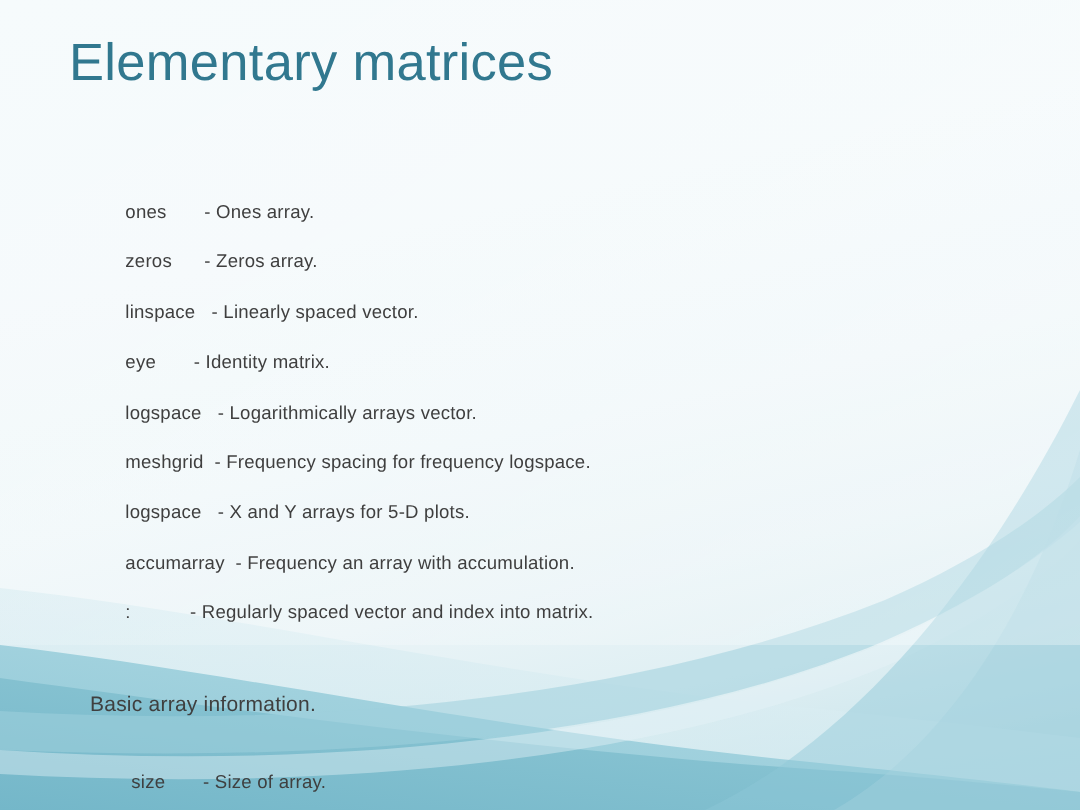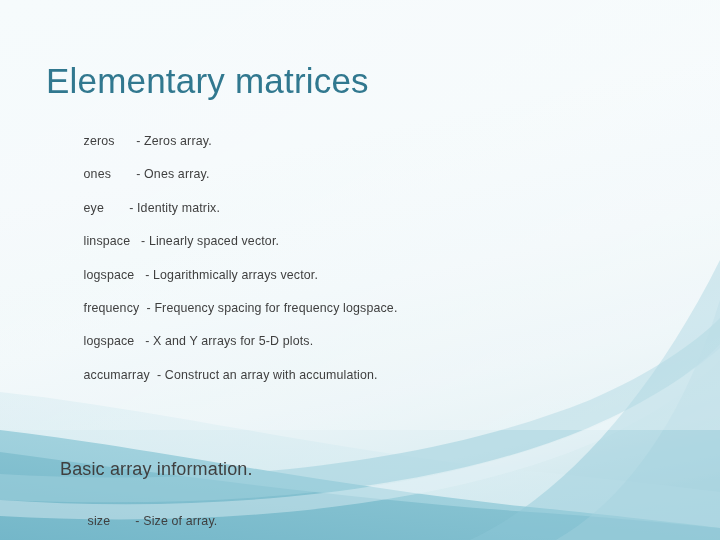--- a/index.html
+++ b/index.html
@@ -39,21 +39,20 @@
 
   .slide-title {
     position: absolute;
     left: 46px;
     top: 20px;
     font-size: 35px;
     line-height: 44px;
     color: #31788f;
     letter-spacing: 0.2px;
     white-space: nowrap;
-    margin-top: 39px;
   }
 
   .code-block {
     position: absolute;
     left: 62px;
     top: 120px;
     width: 600px;
   }
 
   .code-line {
@@ -74,21 +73,21 @@
     vertical-align: top;
   }
 
   .section-block {
     position: absolute;
     left: 60px;
     top: 461px;
     width: 600px;
   }
   .section-head {
-    font-size: 18px;
+    font-size: 14px;
     color: #3f3f3f;
     line-height: 16px;
     white-space: pre;
     letter-spacing: 0.15px;
   }
   .section-line {
     margin-left: 6px;
     margin-top: 20px;
     font-size: 12.4px;
     color: #3f3f3f;
@@ -137,51 +136,54 @@
     <path d="M720,300 L720,540 L556,540 C626,500 684,418 720,300 Z" fill="#a5d3df" opacity="0.40"></path>
 
     <rect x="0" y="0" width="720" height="430" fill="url(#gFade)"></rect>
   </svg>
 
   <div class="slide-title">Elementary matrices</div>
 
   <div class="code-block">
 
     <div class="code-line">
+      <span class="fn">ones</span><span class="fn">       </span><span class="desc">- Ones array.</span>
+    </div>
+
+    <div class="code-line">
       <span class="fn">zeros</span><span class="fn">      </span><span class="desc">- Zeros array.</span>
     </div>
 
     <div class="code-line">
-      <span class="fn">ones</span><span class="fn">       </span><span class="desc">- Ones array.</span>
+      <span class="fn">linspace</span><span class="fn">   </span><span class="desc">- Linearly spaced vector.</span>
     </div>
 
     <div class="code-line">
       <span class="fn">eye</span><span class="fn">       </span><span class="desc">- Identity matrix.</span>
     </div>
 
     <div class="code-line">
-      <span class="fn">linspace</span><span class="fn">   </span><span class="desc">- Linearly spaced vector.</span>
-    </div>
-
-    <div class="code-line">
       <span class="fn">logspace</span><span class="fn">   </span><span class="desc">- Logarithmically arrays vector.</span>
     </div>
 
     <div class="code-line">
-      <span class="fn">frequency</span><span class="fn">  </span><span class="desc">- Frequency spacing for frequency logspace.</span>
+      <span class="fn">meshgrid</span><span class="fn">  </span><span class="desc">- Frequency spacing for frequency logspace.</span>
     </div>
 
     <div class="code-line">
       <span class="fn">logspace</span><span class="fn">   </span><span class="desc">- X and Y arrays for 5-D plots.</span>
     </div>
 
     <div class="code-line">
-      <span class="fn">accumarray</span><span class="fn">  </span><span class="desc">- Construct an array with accumulation.</span>
+      <span class="fn">accumarray</span><span class="fn">  </span><span class="desc">- Frequency an array with accumulation.</span>
     </div>
 
+    <div class="code-line">
+      <span class="fn">:</span><span class="fn">           </span><span class="desc">- Regularly spaced vector and index into matrix.</span>
+    </div>
 
   </div>
 
   <div class="section-block">
     <div class="section-head">Basic array information.</div>
     <div class="section-line">
       <span class="fn">size</span><span class="fn">       </span><span class="desc">- Size of array.</span>
     </div>
   </div>
 

